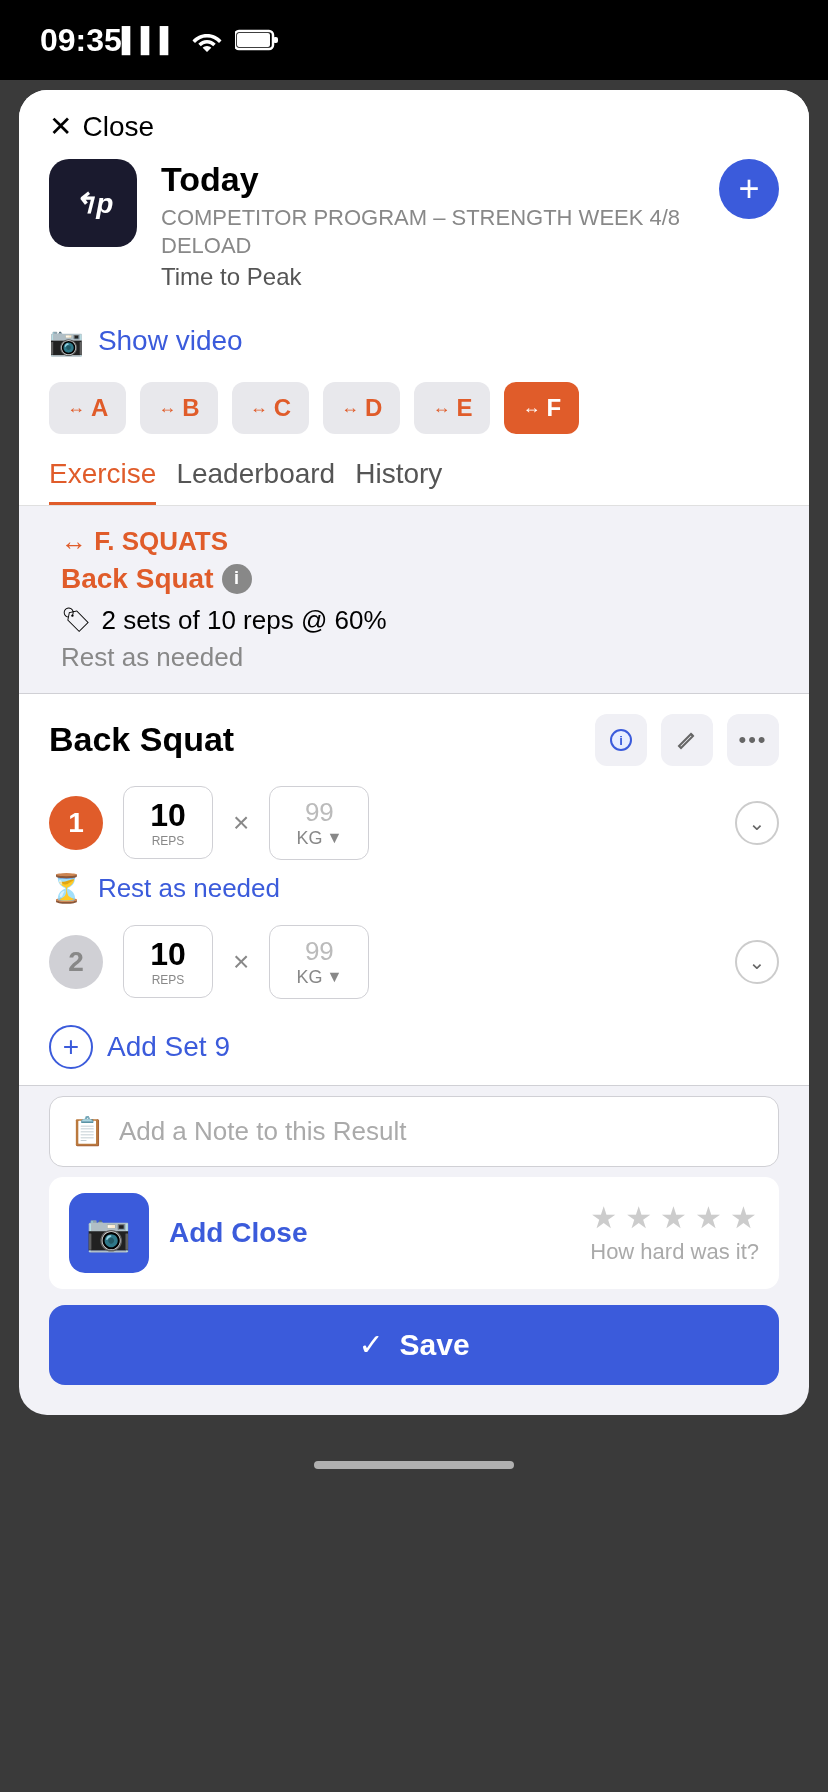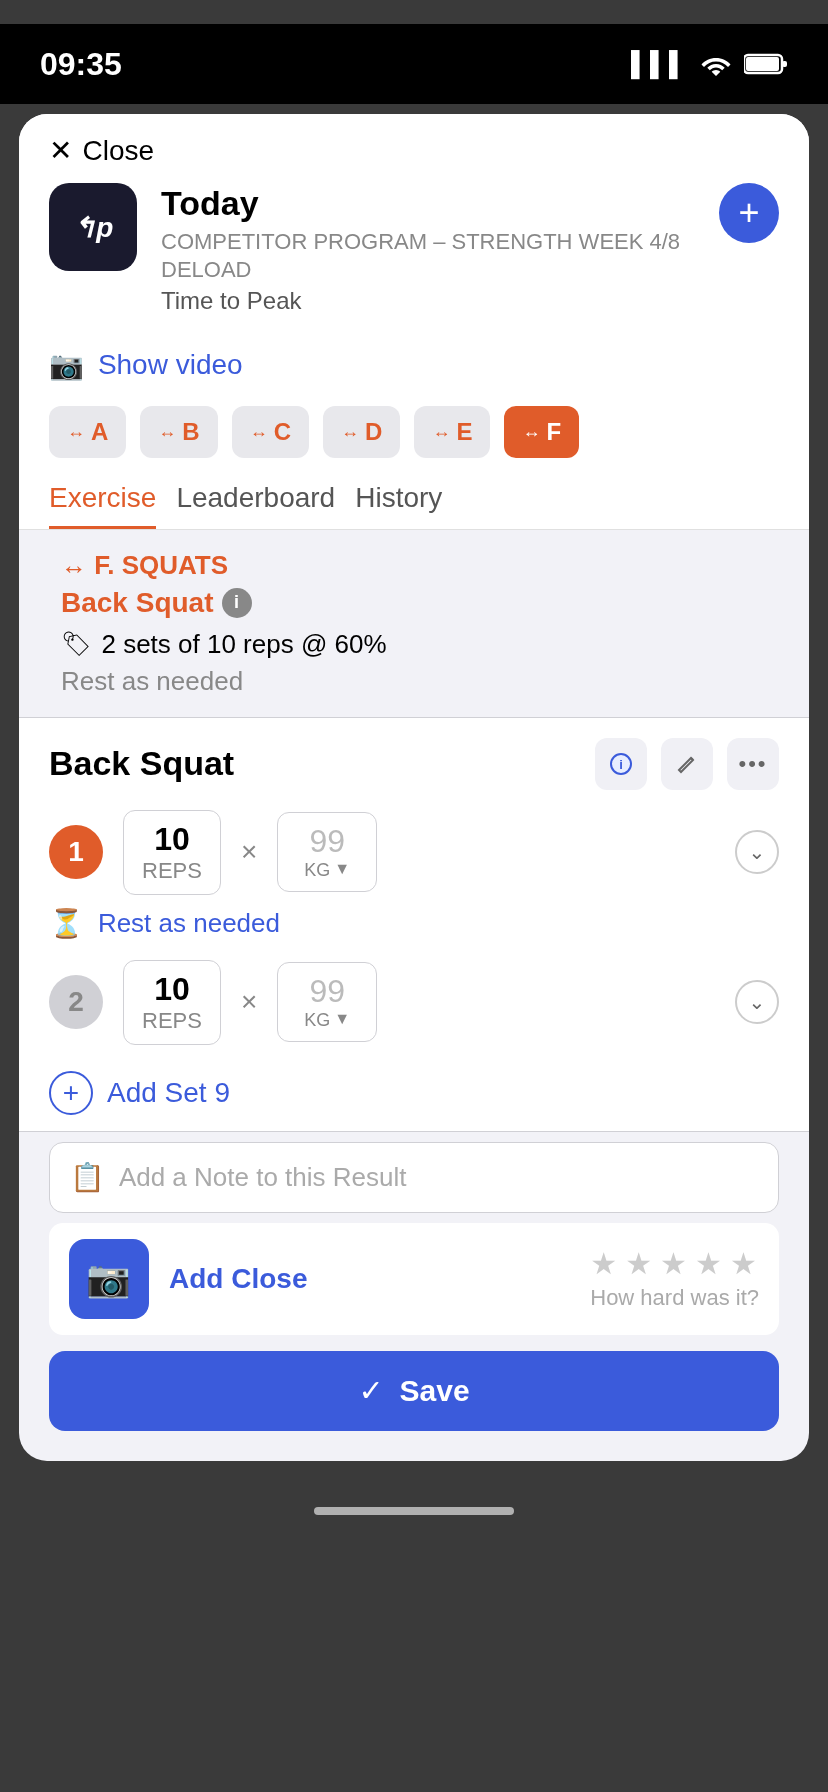--- a/index.html
+++ b/index.html
@@ -12,24 +12,23 @@
       display: flex;
       flex-direction: column;
       align-items: center;
     }
     .status-bar {
       width: 828px;
       height: 80px;
       background: #000;
       display: flex;
       align-items: center;
-      justify-content: space-between;
+      justify-content: flex-start;
       padding: 16px 40px;
       flex-shrink: 0;
-      margin-top: 24px;
     }
     .status-time {
       color: #fff;
       font-size: 32px;
       font-weight: 600;
     }
     .status-icons {
       display: flex;
       align-items: center;
       gap: 12px;
@@ -295,47 +294,48 @@
       padding: 10px 18px;
       text-align: center;
       min-width: 90px;
     }
     .reps-val {
       font-size: 32px;
       font-weight: 600;
       color: #000;
     }
     .reps-label {
-      font-size: 22px;
+      font-size: 12px;
       color: #888;
       text-transform: uppercase;
     }
     .multiply {
       font-size: 28px;
       color: #888;
     }
     .kg-box {
       border: 1px solid #d0d0d5;
       border-radius: 12px;
       padding: 10px 18px;
       text-align: center;
       min-width: 100px;
       display: flex;
       flex-direction: column;
       align-items: center;
     }
     .kg-val {
-      font-size: 32px;
+      font-size: 26px;
       font-weight: 500;
       color: #bbb;
     }
     .kg-label {
       font-size: 18px;
       color: #888;
       display: flex;
+      align-items: center;
       gap: 4px;
     }
     .dropdown-arrow {
       font-size: 16px;
     }
     .set-action {
       margin-left: auto;
       cursor: pointer;
     }
     .chevron-down {

